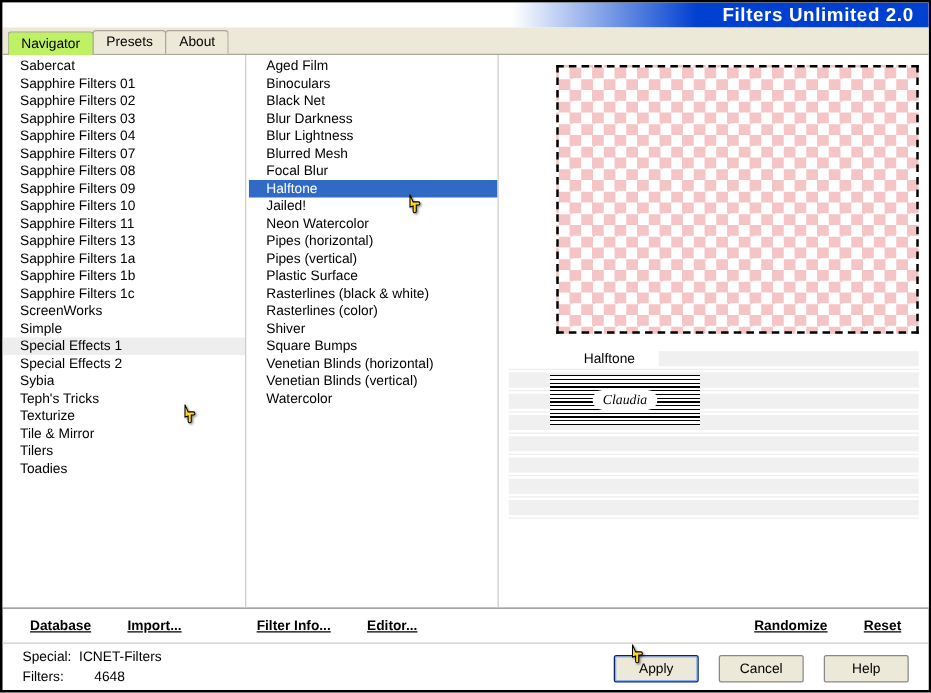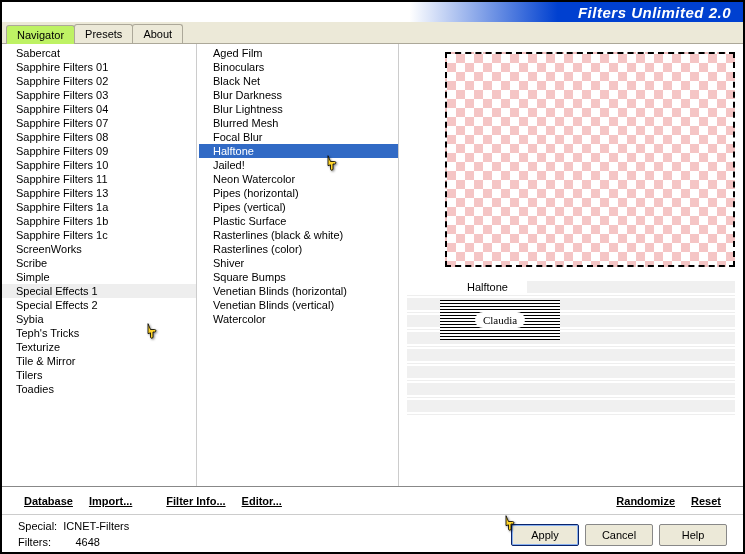--- a/index.html
+++ b/index.html
@@ -1,40 +1,40 @@
 <!DOCTYPE html>
 <html><head>
 <meta charset="utf-8">
 <style>
 *{box-sizing:border-box;margin:0;padding:0;font-family:Tahoma,Arial,sans-serif;font-size:11px;color:#000}
 body{background:#fff;width:745px;height:554px;overflow:hidden;position:relative;border:2px solid #000}
 .hdr{height:20px;background:linear-gradient(to right,#fff 0%,#fff 55%,#0040d0 75%,#0040d0 100%);display:flex;justify-content:flex-end;align-items:center;padding-right:12px}
-.hdr-title{color:#fff;font-weight:bold;font-style:italic;font-size:15px;letter-spacing:0.5px}
+.hdr-title{color:#fff;font-weight:bold;font-size:15px;letter-spacing:0.5px}
 .tabs{display:flex;border-bottom:1px solid #aca899;background:#ece9d8;padding-left:4px;padding-top:2px}
 .tab{padding:3px 10px;border:1px solid #aca899;border-bottom:none;background:#ece9d8;border-top-left-radius:3px;border-top-right-radius:3px;cursor:pointer;margin-right:-1px}
 .tab.active{background:#bef264;position:relative;top:1px}
 .main{display:flex;height:442px;background:#fff}
 .col1{width:195px;border-right:1px solid #ccc;overflow-y:auto;padding:2px 0}
 .col2{width:200px;border-right:1px solid #ccc;overflow-y:auto;padding:2px 0;margin-left:2px}
 .col3{flex:1;padding:8px;display:flex;flex-direction:column}
 .li{padding:1px 4px 1px 14px;cursor:pointer;white-space:nowrap}
 .li.sel{background:#eee}
 .li.hlt{background:#316ac5;color:#fff}
 .preview{width:290px;height:215px;margin-left:auto;border:2px dashed #000;background:repeating-conic-gradient(#f5c5c5 0% 25%,#fff 0% 50%) 0 0/18px 18px;position:relative}
 .params{margin-top:12px}
 .prow{display:flex;align-items:center;height:17px;border-bottom:1px solid #eee}
 .plabel{width:120px;padding-left:60px}
 .pslide{flex:1;height:12px;background:#f0f0f0;position:relative}
 .claudia{position:absolute;left:438px;top:298px;width:120px;height:40px;background:repeating-linear-gradient(0deg,#000 0px,#000 1px,#fff 1px,#fff 3px);display:flex;align-items:center;justify-content:center;z-index:5}
-.claudia-inner{background:#fff;padding:2px 8px;font-family:cursive;border-radius:12px}
-.btnbar{border-top:1px solid #888;padding:6px 14px;display:flex;gap:0;height:28px;align-items:center}
+.claudia-inner{background:#fff;padding:2px 8px;font-style:italic;font-family:cursive;border-radius:12px}
+.btnbar{border-top:1px solid #888;padding:6px 14px;display:flex;gap:13px;height:28px;align-items:center}
 .linkbtn{font-weight:bold;text-decoration:underline;cursor:pointer;padding:0 8px}
 .footer{display:flex;justify-content:space-between;align-items:center;padding:4px 16px 4px 16px;height:40px;border-top:1px solid #ccc}
 .info{line-height:1.4}
-.btns{display:flex;gap:6px;align-items:center}
+.btns{display:flex;gap:16px;align-items:center}
 .btn{min-width:68px;height:22px;background:#ece9d8;border:1px solid #888;border-radius:2px;cursor:pointer;text-align:center;line-height:20px}
 .btn.primary{border:1px solid #0a246a;box-shadow:inset 0 0 0 1px #88b0f0}
 .pointer{position:absolute;width:22px;height:20px;z-index:10;pointer-events:none}
 .pointer svg{width:100%;height:100%;filter:drop-shadow(1px 1px 1px rgba(0,0,0,0.5))}
 ::-webkit-scrollbar{width:16px}
 ::-webkit-scrollbar-track{background:#f0f0f0}
 ::-webkit-scrollbar-thumb{background:#c8c8c8;border:1px solid #888}
 </style>
 </head>
 <body>
@@ -59,21 +59,20 @@
       <div class="li">Sapphire Filters 07</div>
       <div class="li">Sapphire Filters 08</div>
       <div class="li">Sapphire Filters 09</div>
       <div class="li">Sapphire Filters 10</div>
       <div class="li">Sapphire Filters 11</div>
       <div class="li">Sapphire Filters 13</div>
       <div class="li">Sapphire Filters 1a</div>
       <div class="li">Sapphire Filters 1b</div>
       <div class="li">Sapphire Filters 1c</div>
       <div class="li">ScreenWorks</div>
-      <div class="li">Scribe</div>
       <div class="li">Simple</div>
       <div class="li sel">Special Effects 1</div>
       <div class="li">Special Effects 2</div>
       <div class="li">Sybia</div>
       <div class="li">Teph's Tricks</div>
       <div class="li">Texturize</div>
       <div class="li">Tile &amp; Mirror</div>
       <div class="li">Tilers</div>
       <div class="li">Toadies</div>
     </div>

